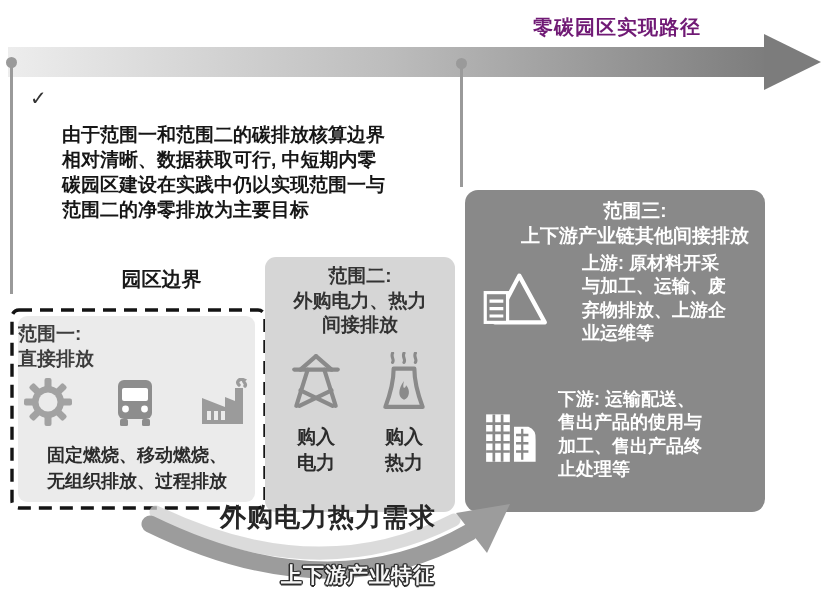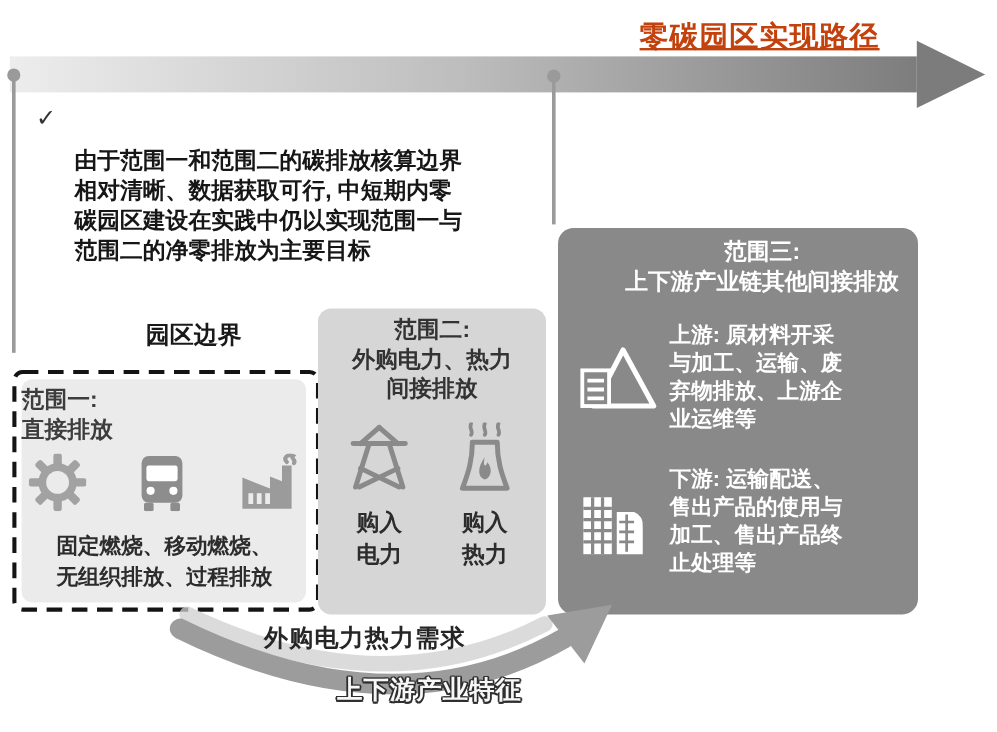--- a/index.html
+++ b/index.html
@@ -4,21 +4,21 @@
 <style>
   html,body{margin:0;padding:0;background:#fff;}
   #stage{
     position:relative;width:831px;height:610px;background:#ffffff;overflow:hidden;
     font-family:"Liberation Sans","DejaVu Sans",sans-serif;color:#1f1f1f;
   }
   .preline{white-space:pre-line;}
   .abs{position:absolute;}
 
   
-  .main-title{left:533px;top:14px;font-size:24px;font-weight:700;letter-spacing:1px;color:#c2410c;text-decoration:underline;}
+  .main-title{left:533px;top:14px;font-size:20px;font-weight:700;letter-spacing:1px;color:#701a75;}
   .top-arrow{left:8px;top:33px;}
   .marker-dot{width:11px;height:11px;border-radius:50%;background:#9a9a9a;}
   .marker-line{width:3px;background:#9a9a9a;}
 
   
   .check{left:30px;top:86px;font-size:20px;font-weight:700;color:#333;}
   .note{font-size:19px;line-height:1.32;font-weight:700;color:#161616;margin-top:38px;}
   .note-left{left:62px;top:84px;width:400px;}
   .note-right{left:479px;top:84px;width:340px;}
 
@@ -35,28 +35,28 @@
   .scope2-box{left:265px;top:257px;width:190px;height:255px;background:#d6d6d6;border-radius:11px;}
   .scope2-title{left:265px;top:264px;width:190px;text-align:center;font-size:19px;line-height:1.3;font-weight:700;color:#333;}
   .scope2-cols{left:272px;top:352px;width:176px;display:flex;}
   .scope2-col{width:50%;display:flex;flex-direction:column;align-items:center;}
   .scope2-label{margin-top:14px;text-align:center;font-size:19px;line-height:1.35;font-weight:700;color:#2c2c2c;}
 
   
   .scope3-box{left:465px;top:190px;width:300px;height:322px;background:#898989;border-radius:13px;}
   .scope3-title{left:465px;top:198px;width:300px;text-align:center;font-size:19px;line-height:1.32;font-weight:700;color:#fff;padding-left:20px;}
   .scope3-row{position:absolute;left:472px;width:288px;display:flex;align-items:center;}
-  .scope3-row-up{top:268px;}
+  .scope3-row-up{top:252px;gap:24px;}
   .scope3-row-down{top:388px;}
   .scope3-iconbox{width:86px;display:flex;justify-content:center;flex:0 0 86px;}
   .scope3-text{font-size:18px;line-height:1.3;font-weight:700;color:#fff;width:198px;}
 
   
   .swoosh{left:118px;top:494px;}
-  .bottom-label-1{left:220px;top:518px;font-size:20px;font-weight:700;letter-spacing:1px;color:#262626;}
+  .bottom-label-1{left:220px;top:500px;font-size:26px;font-weight:700;letter-spacing:1px;color:#262626;}
   .bottom-label-2{
     left:281px;top:561px;font-size:21px;font-weight:700;letter-spacing:1px;color:#f7f7f7;
     text-shadow:-1.5px 0 #2e2e2e,1.5px 0 #2e2e2e,0 -1.5px #2e2e2e,0 1.5px #2e2e2e,
                 -1px -1px #2e2e2e,1px -1px #2e2e2e,-1px 1px #2e2e2e,1px 1px #2e2e2e;
   }
 </style>
 </head>
 <body>
 
 <div id="stage">

